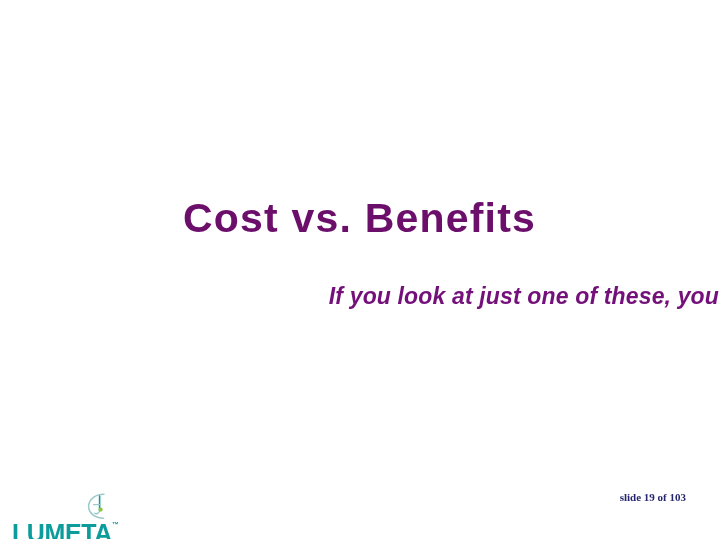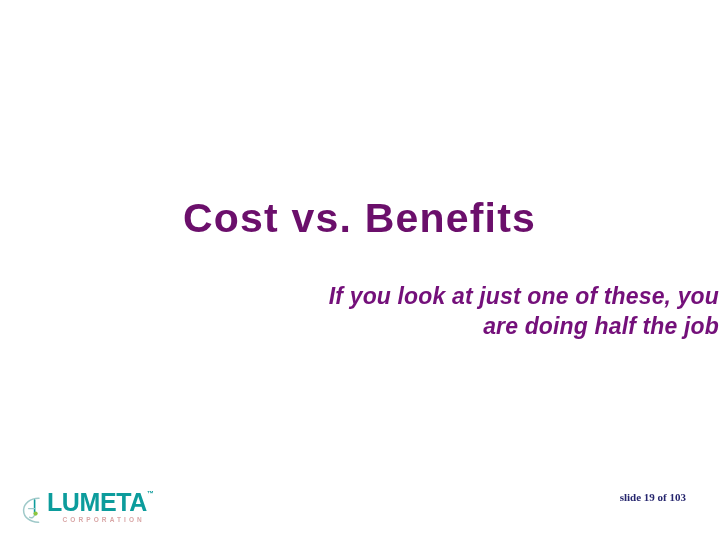--- a/index.html
+++ b/index.html
@@ -71,25 +71,26 @@
     position: absolute;
     left: 0;
     bottom: 0;
     width: 719px;
     height: 70px;
   }
 
   
   .logo {
     position: absolute;
-    left: 20px;
+    left: 12px;
     bottom: 14px;
     display: flex;
     align-items: flex-end;
     height: 34px;
+    flex-direction: column;
   }
   .logo-mark {
     width: 26px;
     height: 30px;
     display: block;
     margin-right: 1px;
   }
   .logo-text-wrap {
     position: relative;
     display: block;
@@ -143,21 +144,20 @@
 
 <div class="slide">
 
   <div class="title-block">
     <h1 class="slide-title">Cost vs. Benefits</h1>
   </div>
 
   <div class="subtitle-block">
     <p class="slide-subtitle">
       <span class="subtitle-line">If you look at just one of these, you</span>
-      <span class="subtitle-line">are doing half the job</span>
     </p>
   </div>
 
   <div class="footer">
 
     <div class="logo">
       <span class="logo-mark">
         <svg viewBox="0 0 26 30" width="26" height="30" xmlns="http://www.w3.org/2000/svg">
 
           <path d="M19 3.2 C10.5 3.0 3.6 8.6 3.6 15.4 C3.6 22.2 10.3 27.4 18.6 27.2" fill="none" stroke="#9FC9C9" stroke-width="1.5" stroke-linecap="round"></path>

